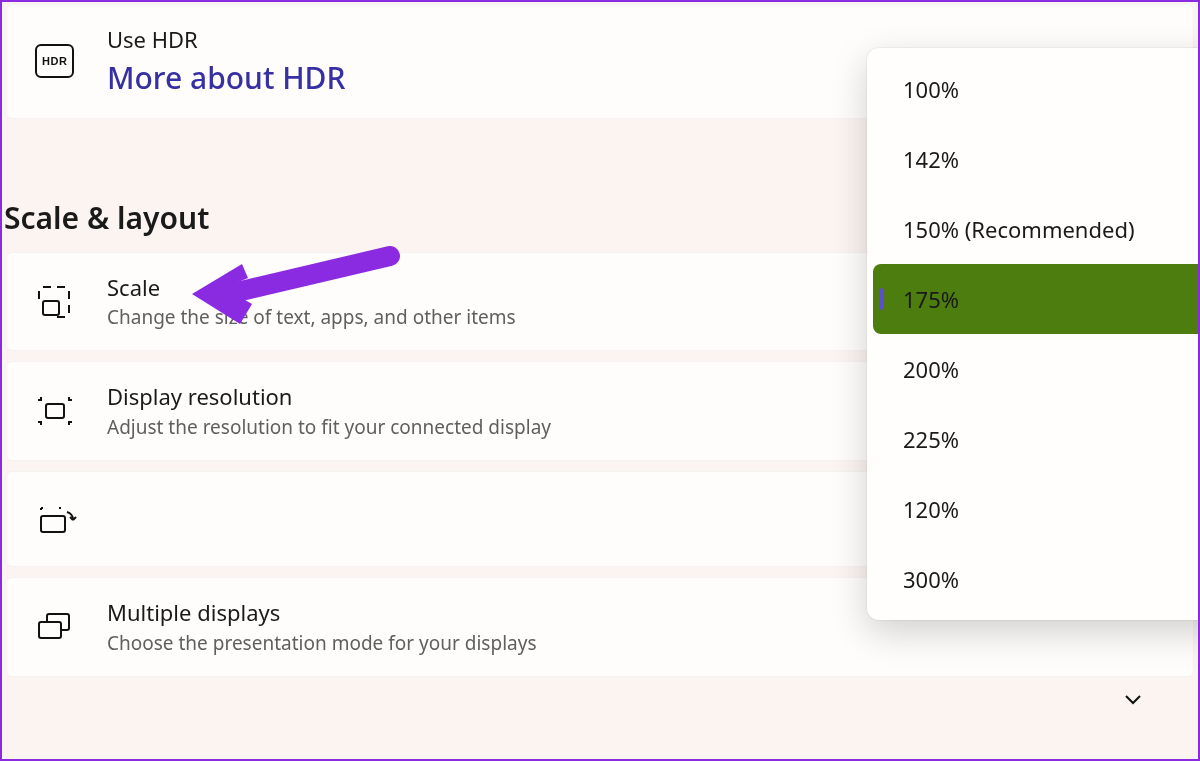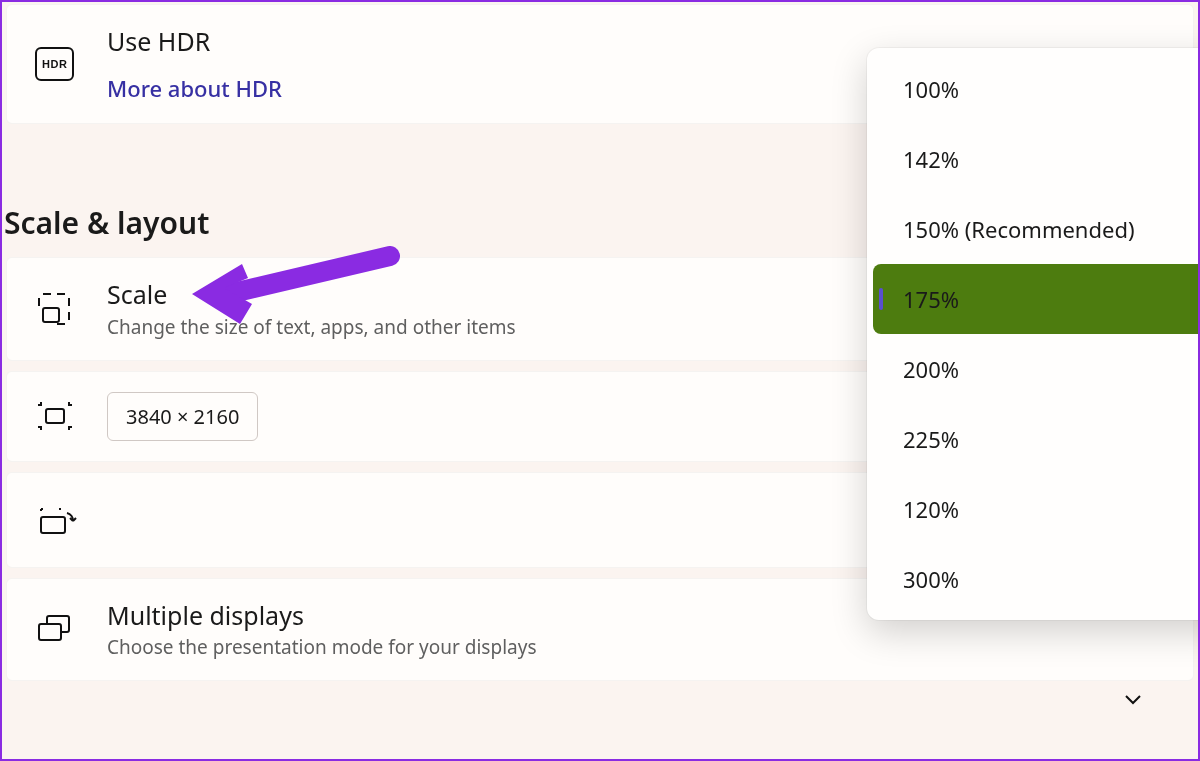--- a/index.html
+++ b/index.html
@@ -23,36 +23,36 @@
   }
   .icon-slot {
     width: 72px;
     display: flex;
     align-items: center;
     justify-content: flex-start;
   }
   .icon-slot svg { display: block; }
   .text-slot { flex: 1; }
   .title {
-    font-size: 25px;
+    font-size: 22px;
     color: #1a1a1a;
     font-weight: 400;
     line-height: 1.35;
   }
   .sub {
     font-size: 19px;
     color: #5f5f5f;
     font-weight: 400;
     margin-top: 2px;
   }
   .link {
-    font-size: 22px;
+    font-size: 30px;
     color: #3730a3;
     font-weight: 500;
-    margin-top: 14px;
+    margin-top: 2px;
   }
   .section-header {
     font-size: 30px;
     font-weight: 600;
     color: #1a1a1a;
     padding: 0 0 0 2px;
     margin-top: 78px;
     margin-bottom: 14px;
   }
   .res-value {
@@ -171,20 +171,24 @@
   <div class="row">
     <div class="icon-slot">
       <svg width="40" height="34" viewBox="0 0 40 34" fill="none" stroke="#111" stroke-width="2">
         <path d="M6 3 v4 M3 6 h4"></path>
         <path d="M34 3 v4 M37 6 h-4"></path>
         <path d="M6 31 v-4 M3 28 h4"></path>
         <path d="M34 31 v-4 M37 28 h-4"></path>
         <rect x="11" y="10" width="18" height="14" rx="2"></rect>
       </svg>
     </div>
+    <div class="text-slot">
+      <div class="title">Display resolution</div>
+      <div class="sub">Adjust the resolution to fit your connected display</div>
+    </div>
     <div class="res-value">3840 × 2160</div>
   </div>
 </div>
 
 <div class="gap"></div>
 
 <div class="panel">
   <div class="row" style="padding-top:30px;padding-bottom:30px;">
     <div class="icon-slot">
       <svg width="42" height="34" viewBox="0 0 42 34" fill="none" stroke="#111" stroke-width="2">

